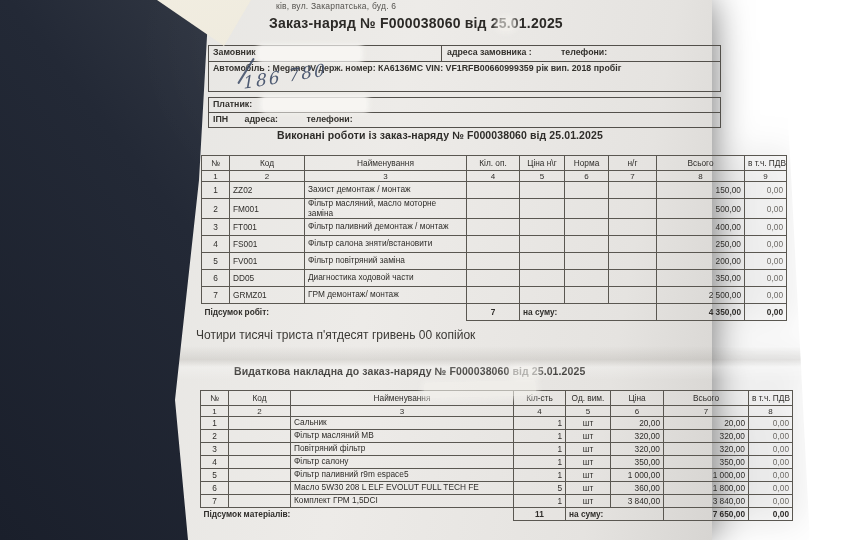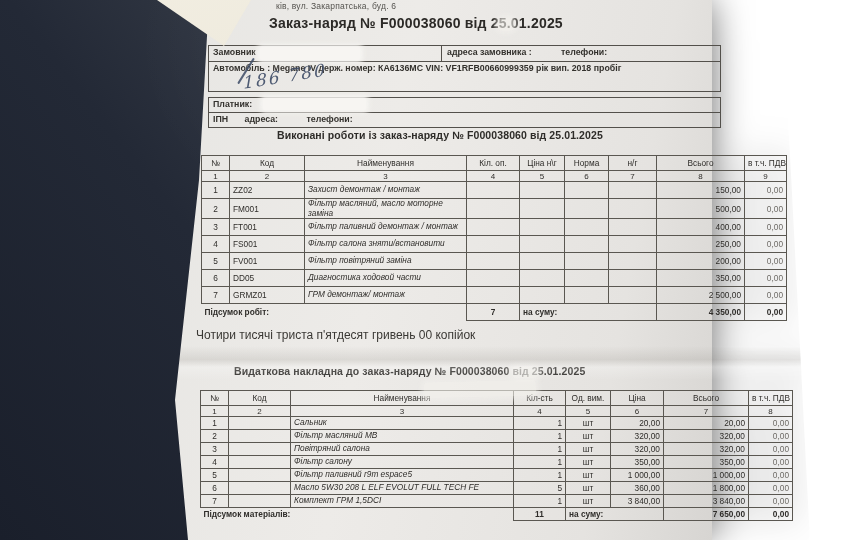--- a/index.html
+++ b/index.html
@@ -45,21 +45,21 @@
   .pen-slash{position:absolute;left:231px;top:70px;width:30px;height:2px;background:#3d4b66;
     transform:rotate(-58deg);opacity:.85;border-radius:2px;}
   
   .doc-table{position:absolute;border-collapse:collapse;table-layout:fixed;font-size:8.3px;color:#2f2d2a;}
   .doc-table th,.doc-table td{border:1px solid #5a5751;padding:0 3px;overflow:hidden;white-space:nowrap;font-weight:400;}
   .doc-table th{text-align:center;height:14px;}
   .doc-table tr.nums th{height:10px;font-size:8px;}
   .works tbody td{height:16px;}
   .materials tbody td{height:12px;}
   .doc-table .c-n{text-align:center;}
-  .doc-table .c-name{white-space:normal;line-height:1.15;font-style:italic;}
+  .doc-table .c-name{white-space:normal;line-height:1.15;}
   .doc-table .c-qty,.doc-table .c-price,.doc-table .c-total,.doc-table .c-vat{text-align:right;}
   .doc-table .c-unit{text-align:center;}
   .doc-table .c-vat{color:#6e6b66;}
   .sum-row td{font-weight:700;height:15px;}
   .sum-label-cell{border:none !important;padding-right:6px !important;}
   .sum-count{text-align:center;}
   .sum-mid{padding-right:6px !important;}
   .sum-total,.sum-vat{text-align:right;}
   
   .note{position:absolute;inset:0;clip-path:polygon(157px 0,251px 0,224px 46px);
@@ -281,21 +281,21 @@
             <td class="cell c-name">Фільтр масляний MB</td>
             <td class="cell c-qty">1</td>
             <td class="cell c-unit">шт</td>
             <td class="cell c-price">320,00</td>
             <td class="cell c-total">320,00</td>
             <td class="cell c-vat">0,00</td>
           </tr>
           <tr>
             <td class="cell c-n">3</td>
             <td class="cell c-code"></td>
-            <td class="cell c-name">Повітряний салона</td>
+            <td class="cell c-name">Повітряний фільтр</td>
             <td class="cell c-qty">1</td>
             <td class="cell c-unit">шт</td>
             <td class="cell c-price">320,00</td>
             <td class="cell c-total">320,00</td>
             <td class="cell c-vat">0,00</td>
           </tr>
           <tr>
             <td class="cell c-n">4</td>
             <td class="cell c-code"></td>
             <td class="cell c-name">Фільтр салону</td>

